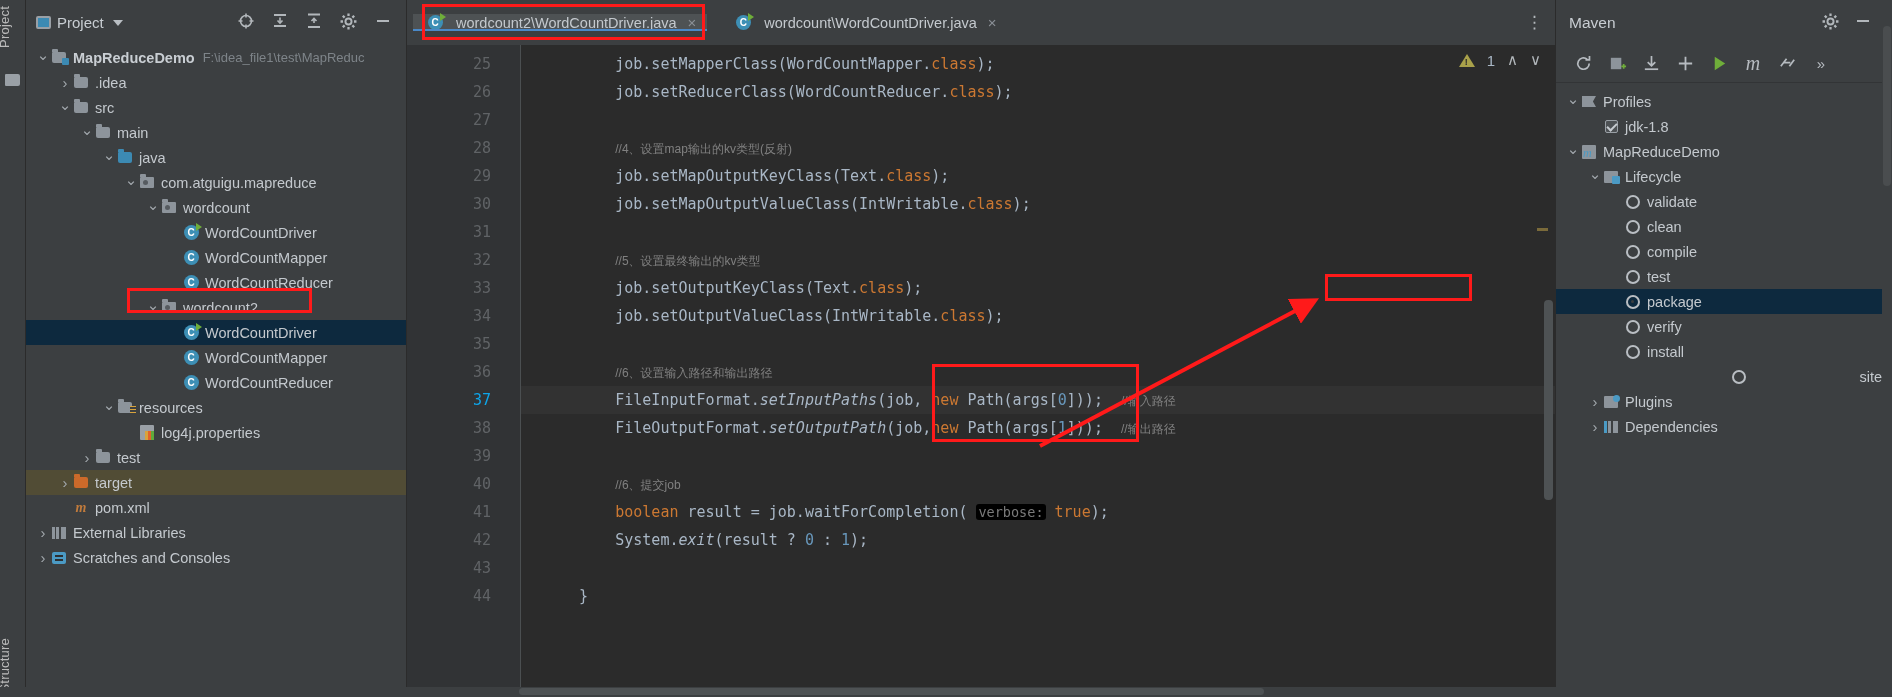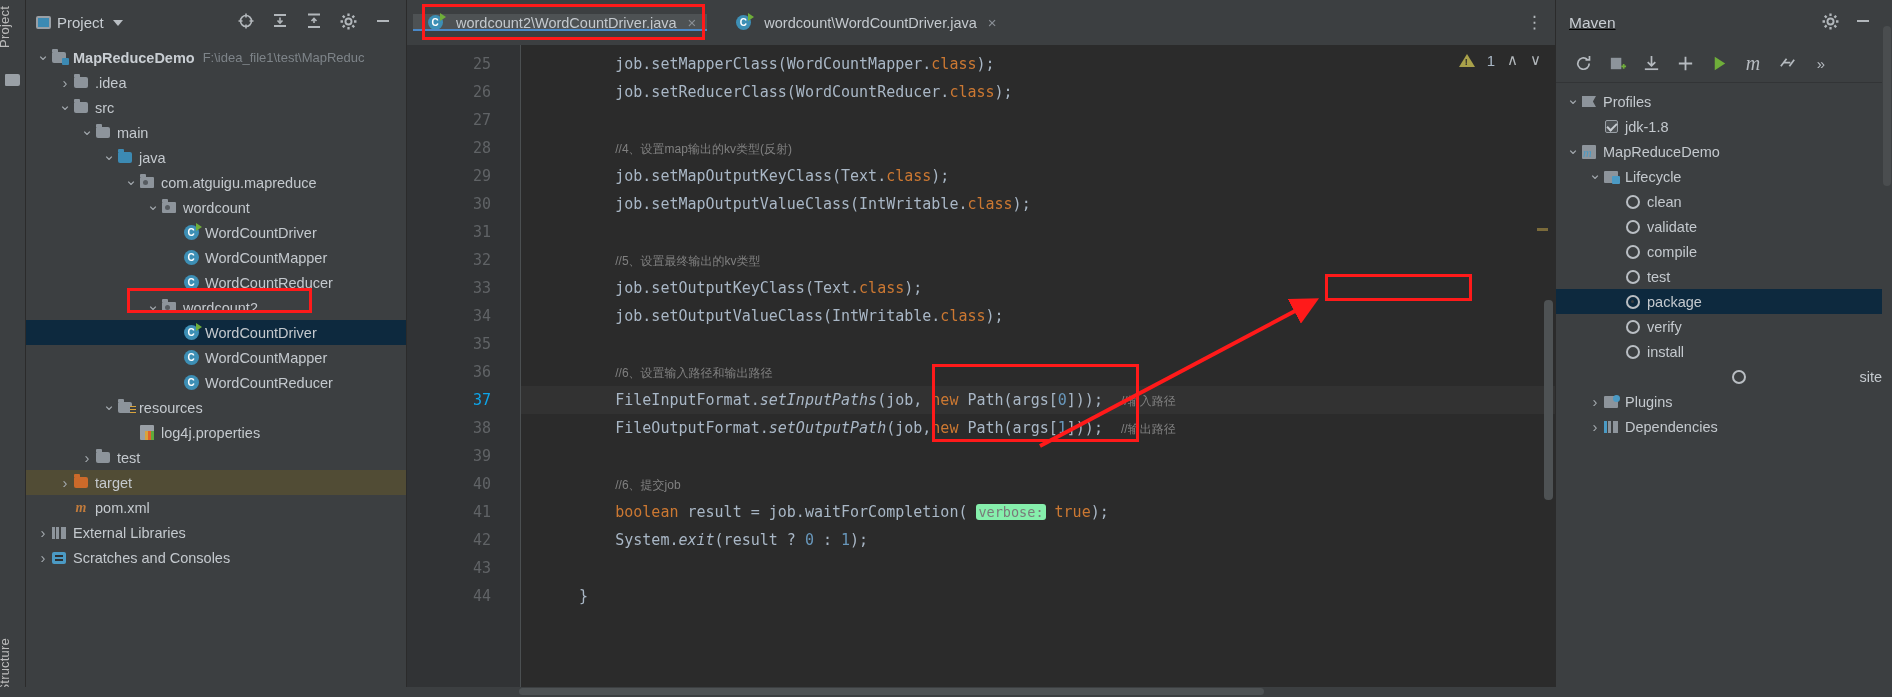--- a/index.html
+++ b/index.html
@@ -129,40 +129,40 @@
     flex: 1 1 auto; position: relative; padding-top: 5px; min-width: 0;
     font-family: "DejaVu Sans Mono", monospace; font-size: 15px; overflow: hidden;
   }
   .cline { height: 28px; line-height: 28px; white-space: pre; padding-left: 22px; color: #a9b7c6; }
   .cline.hl { background: #323232; }
   .kw { color: #cc7832; }
   .cmt { color: #808080; font-family: "Liberation Sans", sans-serif; font-size: 12px;}
   .num { color: #6897bb; }
   .mtd { color: #a9b7c6; font-style: italic; }
   .param-hint {
-    background: #86efac; color: #7a7a7a; border-radius: 3px; padding: 0 2px; font-size: 13.5px; margin-top: 12px;
+    background: #000000; color: #7a7a7a; border-radius: 3px; padding: 0 2px; font-size: 13.5px; margin-top: 12px;
   }
 
   .insp-widget {
     position: absolute; top: 6px; right: 14px; display: flex; align-items: center; gap: 12px;
     color: #b2b7bb; font-size: 15px; z-index: 5;
   }
   .warn-tri { width:0;height:0;border-left:8px solid transparent;border-right:8px solid transparent;border-bottom:13px solid #a9a14a;position:relative;}
   .warn-tri::after{content:"!";position:absolute;left:-2px;top:3px;color:#2b2b2b;font-size:9px;font-weight:bold;}
   .insp-count { color: #a9b7c6; }
 
   .scroll-marker { position:absolute; right: 7px; width: 11px; background:#7a6a3a; height:3px; }
   .vscroll { position: absolute; right: 2px; width: 9px; background: #4e5254; border-radius: 4px; }
 
   
   .maven-panel {
     width: 327px; flex: 0 0 327px; height: 697px; background: #3c3f41;
     border-left: 1px solid #2b2b2b; display: flex; flex-direction: column;
   }
-  .mv-header { height: 45px; display: flex; align-items: center; padding: 0 10px 0 13px; text-decoration: underline; }
+  .mv-header { height: 45px; display: flex; align-items: center; padding: 0 10px 0 13px; }
   .mv-title { color: #c8cdd2; font-size: 15.5px; }
   .mv-hdr-tools { margin-left: auto; display: flex; align-items: center; gap: 14px; }
   .mv-toolbar {
     height: 38px; display: flex; align-items: center; gap: 0px; padding: 0 6px 0 10px;
     border-bottom: 1px solid #323436;
   }
   .mv-tb-btn { width: 34px; height: 30px; display:flex; align-items:center; justify-content:center; color:#b6bbc0; font-size:16px;}
   .mv-tree { flex: 1 1 auto; padding-top: 6px; font-size: 14.5px; overflow: hidden; }
   .mrow { display: flex; align-items: center; height: 25px; color: #c4c9ce; white-space: nowrap; }
   .mrow.sel { background: #0d293e; }
@@ -564,28 +564,28 @@
           <span class="ic">
             <span class="life-ico"></span>
           </span>
           <span>Lifecycle</span>
         </div>
         <div class="mrow" style="padding-left: 54px;">
           <span class="arrow none"></span>
           <span class="ic">
             <span class="gear"></span>
           </span>
+          <span>validate</span>
+        </div>
+        <div class="mrow" style="padding-left: 54px;">
+          <span class="arrow none"></span>
+          <span class="ic">
+            <span class="gear"></span>
+          </span>
           <span>clean</span>
-        </div>
-        <div class="mrow" style="padding-left: 54px;">
-          <span class="arrow none"></span>
-          <span class="ic">
-            <span class="gear"></span>
-          </span>
-          <span>validate</span>
         </div>
         <div class="mrow" style="padding-left: 54px;">
           <span class="arrow none"></span>
           <span class="ic">
             <span class="gear"></span>
           </span>
           <span>compile</span>
         </div>
         <div class="mrow" style="padding-left: 54px;">
           <span class="arrow none"></span>

